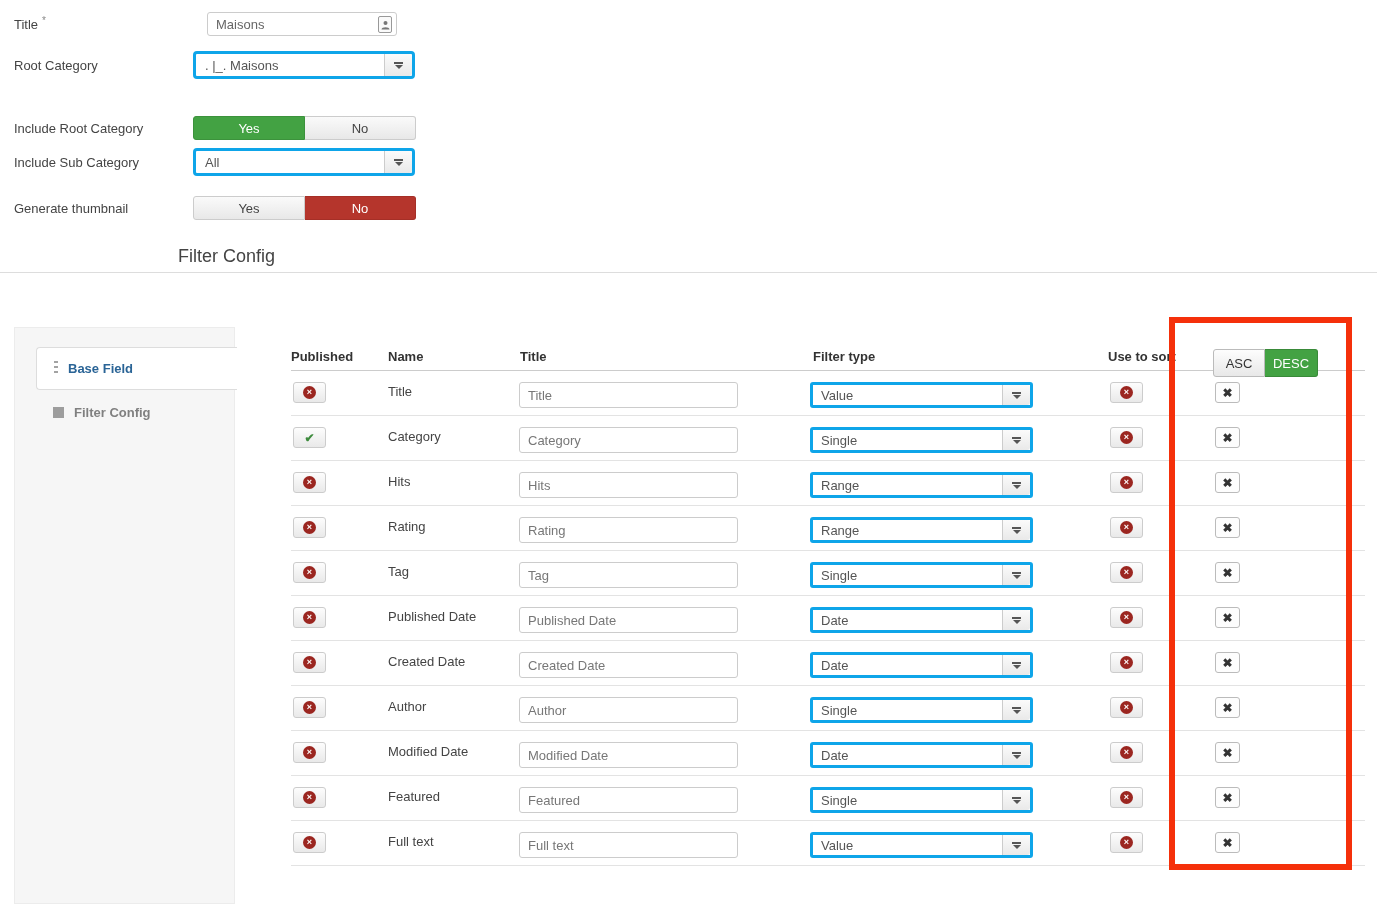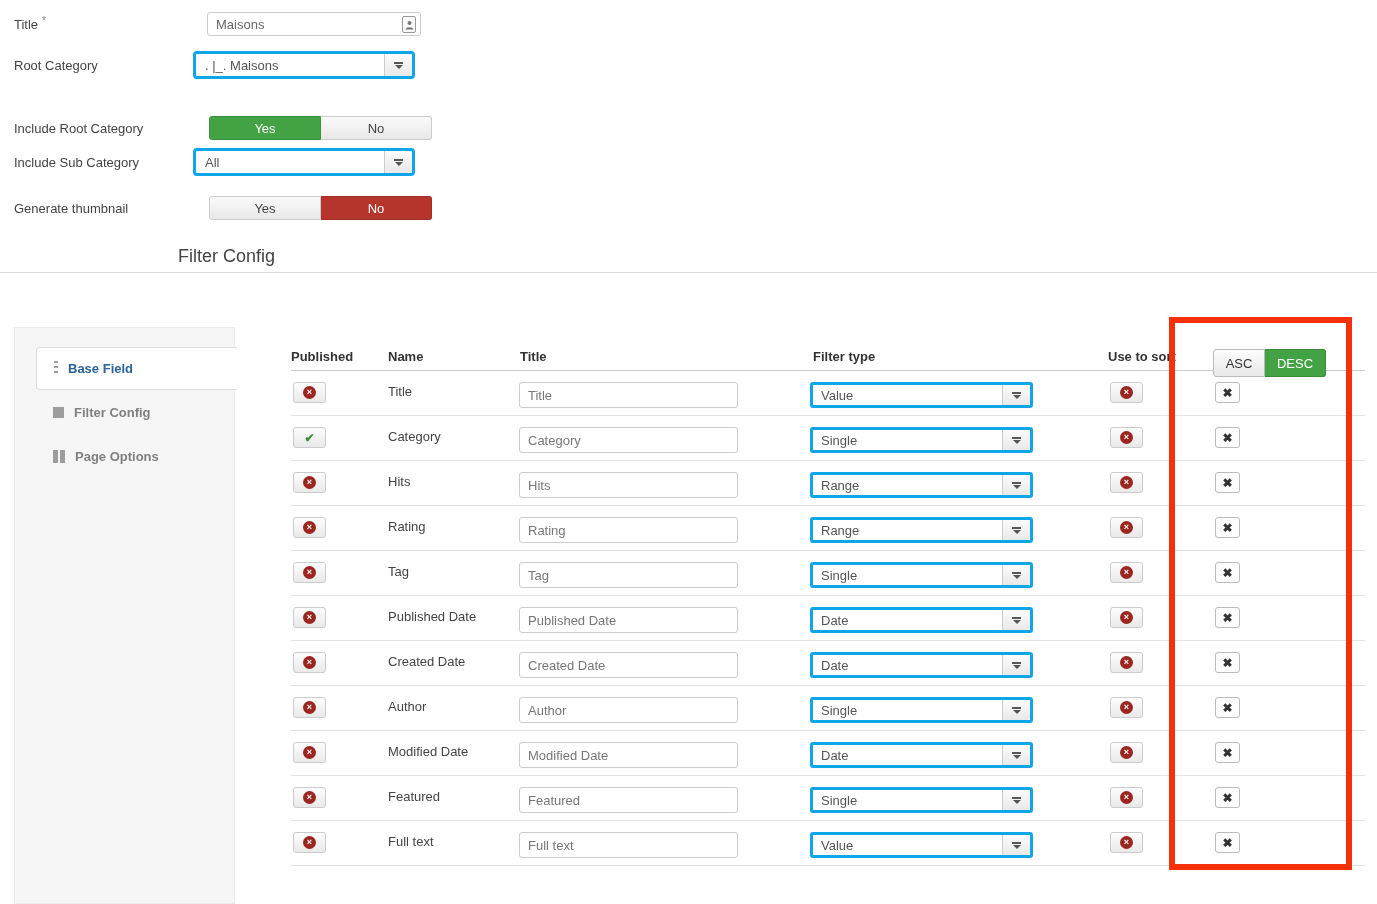--- a/index.html
+++ b/index.html
@@ -12,21 +12,21 @@
     color:#444;
     overflow:hidden;
   }
 
   
   .form-row { position:absolute; left:14px; display:flex; align-items:center; }
   .form-label { width:179px; flex:none; color:#444; }
   .req-star { font-size:10px; color:#888; vertical-align:super; margin-left:4px; }
 
   .text-field {
-    position:relative; width:214px; height:24px;
+    position:relative; width:190px; height:24px;
     border:1px solid #ccc; border-radius:3px; background:#fff;
     display:flex; align-items:center;
   }
   .text-field input {
     border:none; outline:none; background:transparent;
     font-family:inherit; font-size:13px; color:#666;
     width:190px; padding:0 8px;
   }
   .autofill-badge {
     position:absolute; right:4px; top:3px; width:14px; height:17px;
@@ -43,21 +43,21 @@
     width:28px; height:100%; flex:none;
     border-left:1px solid #ccc; border-radius:0 3px 3px 0;
     background:linear-gradient(#fbfbfb,#e9e9e9);
     display:flex; align-items:center; justify-content:center; flex-direction:column;
   }
   .caret-glyph { width:9px; }
   .caret-glyph::before { content:''; display:block; height:2px; background:#555; margin-bottom:1px; }
   .caret-glyph::after { content:''; display:block; margin:0 auto; width:0; height:0;
     border-left:4px solid transparent; border-right:4px solid transparent; border-top:4px solid #555; }
 
-  .toggle-group { display:flex; width:223px; height:24px;margin-left:16px; }
+  .toggle-group { display:flex; width:223px; height:24px; }
   .toggle-btn {
     flex:1; display:flex; align-items:center; justify-content:center;
     font-size:13px; color:#444; cursor:pointer;
     background:linear-gradient(#fafafa,#e8e8e8); border:1px solid #ccc;
   }
   .toggle-btn:first-child { border-radius:3px 0 0 3px; }
   .toggle-btn:last-child  { border-radius:0 3px 3px 0; border-left:none; }
   .toggle-btn.on-green { background:#43a243; border-color:#3c923c; color:#fff; }
   .toggle-btn.on-red   { background:#b5352c; border-color:#a52f27; color:#fff; }
 
@@ -95,21 +95,21 @@
   .h-filter{ left:522px; }
   .h-sort  { left:817px; }
 
   .sort-toggle { position:absolute; left:922px; top:-7px; display:flex; height:28px; }
   .sort-btn {
     display:flex; align-items:center; justify-content:center; cursor:pointer;
     font-size:13px; color:#333;
   }
   .sort-asc { width:52px; background:linear-gradient(#fdfdfd,#e8e8e8);
     border:1px solid #bbb; border-radius:3px 0 0 3px; }
-  .sort-desc { width:61px; background:#43a243; border:1px solid #398a39;
+  .sort-desc { width:53px; background:#43a243; border:1px solid #398a39;
     border-left:none; border-radius:0 3px 3px 0; color:#fff; }
 
   .t-row { position:relative; height:45px; border-bottom:1px solid #e3e3e3; }
   .cell-pub   { position:absolute; left:2px;  top:11px; }
   .cell-name  { position:absolute; left:97px; top:13px; color:#444; }
   .cell-input { position:absolute; left:228px; top:11px; }
   .cell-filter{ position:absolute; left:519px; top:11px; }
   .cell-sort  { position:absolute; left:819px; top:11px; }
   .cell-x     { position:absolute; left:924px; top:11px; }
 
@@ -200,24 +200,20 @@
 <div class="section-rule"></div>
 
 <div class="sidebar">
   <div class="side-tab active">
     <span class="icon-dots"></span>
     <span>Base Field</span>
   </div>
   <div class="side-tab">
     <span class="icon-square"></span>
     <span>Filter Config</span>
-  </div>
-  <div class="side-tab">
-    <span class="icon-dblbar"></span>
-    <span>Page Options</span>
   </div>
 </div>
 
 <div class="table-area">
   <div class="t-header">
     <span class="h-published">Published</span>
     <span class="h-name">Name</span>
     <span class="h-title">Title</span>
     <span class="h-filter">Filter type</span>
     <span class="h-sort">Use to sort</span>

